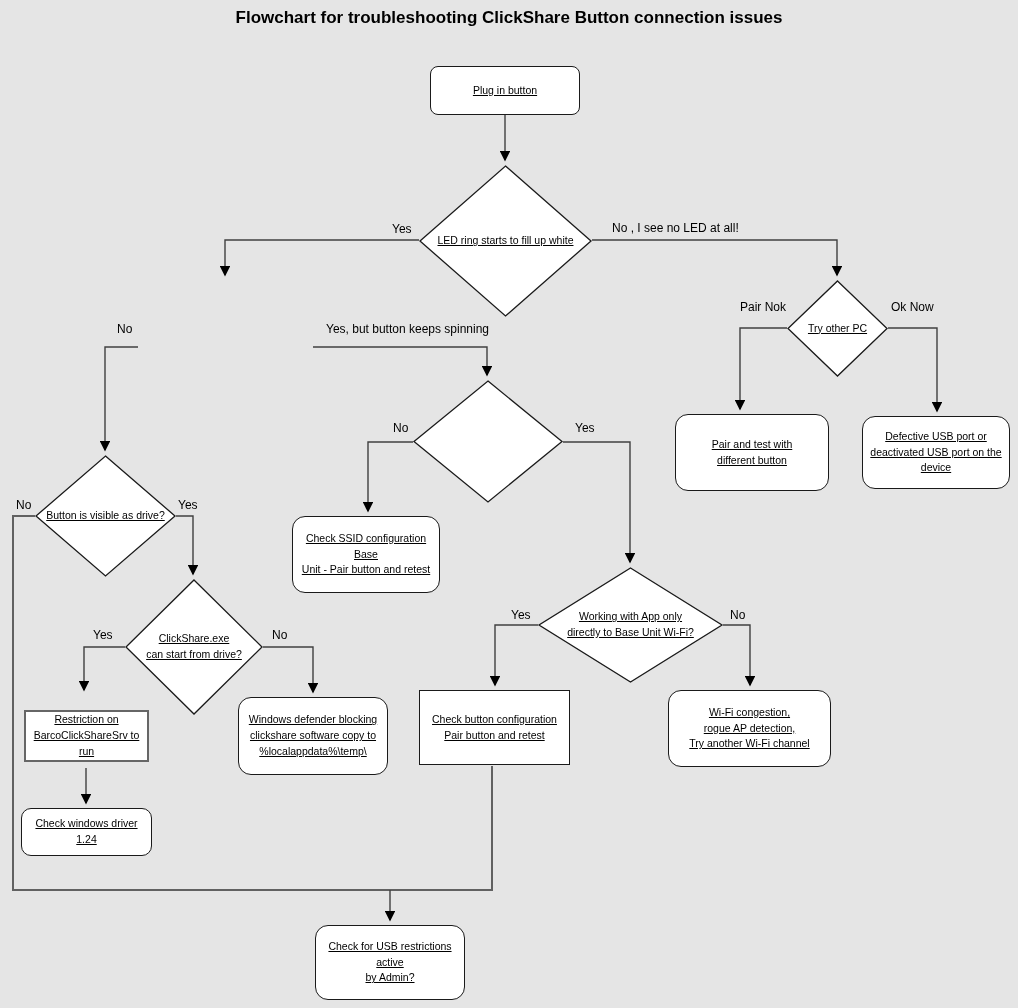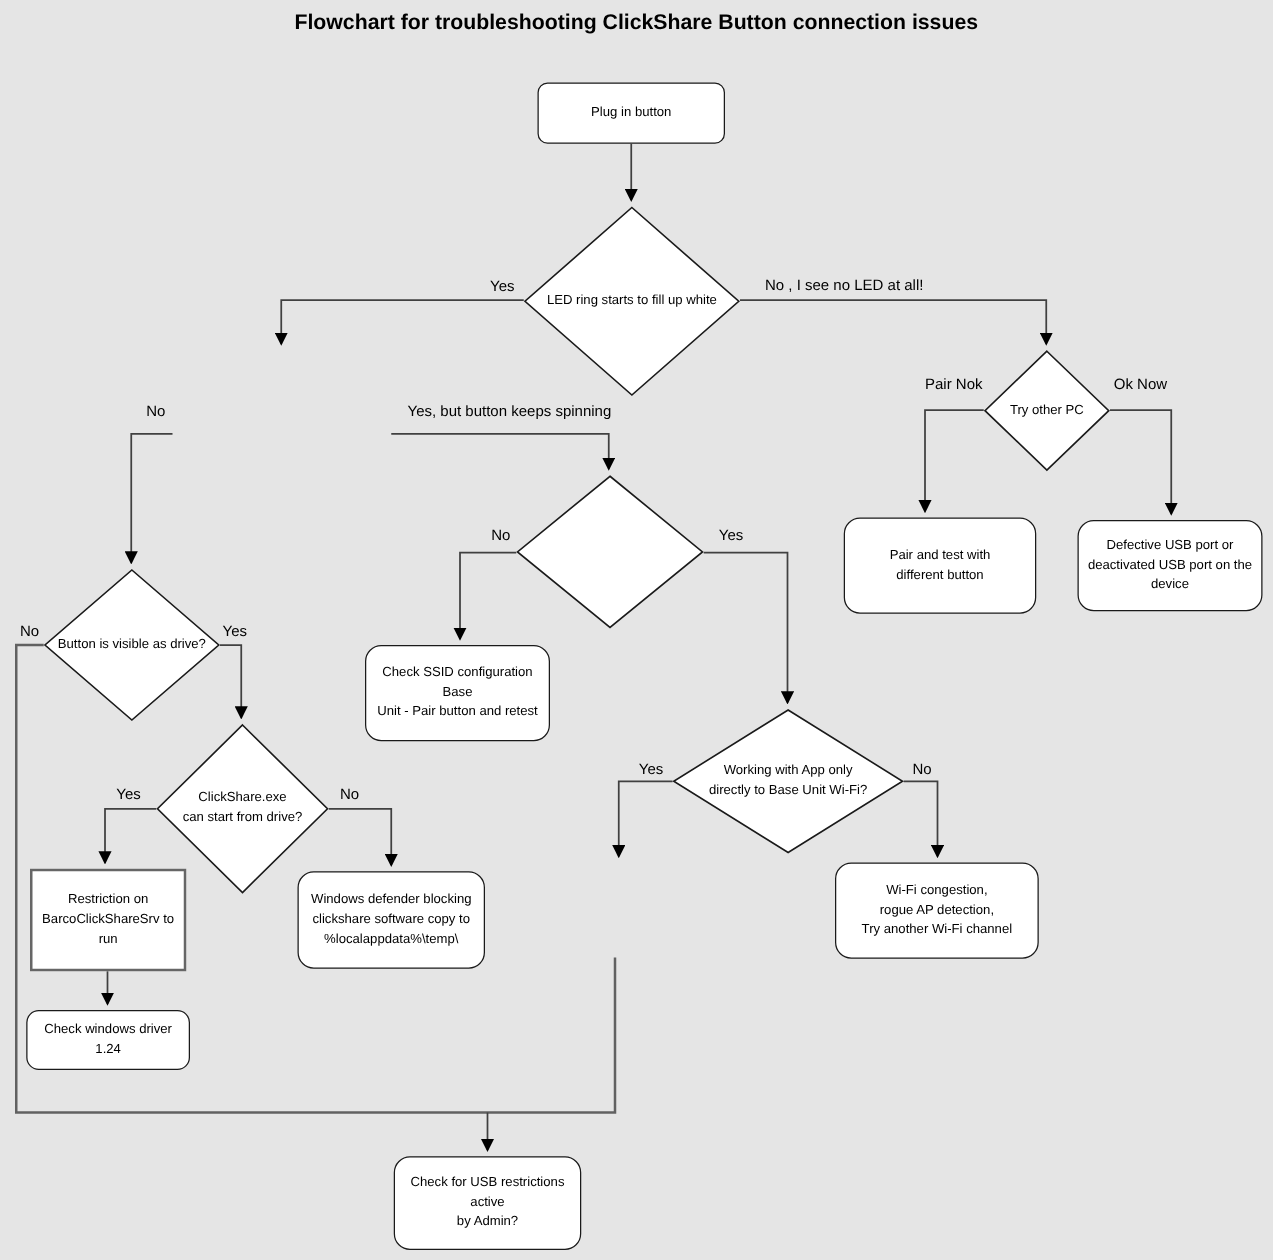--- a/index.html
+++ b/index.html
@@ -5,21 +5,21 @@
   html,body{margin:0;padding:0;background:#e5e5e5;}
   .canvas{position:relative;width:1018px;height:1008px;background:#e5e5e5;
           font-family:"Liberation Sans",sans-serif;color:#000;overflow:hidden;}
   .title{position:absolute;top:8px;left:0;width:100%;text-align:center;
          font-size:17px;font-weight:bold;}
   .edges{position:absolute;left:0;top:0;width:1018px;height:1008px;pointer-events:none;}
   .edge{fill:none;stroke:#404040;stroke-width:1.4px;}
   .edge-thick{fill:none;stroke:#616161;stroke-width:2px;}
   .node{position:absolute;display:flex;align-items:center;justify-content:center;
         text-align:center;font-size:10.5px;line-height:1.5;white-space:pre-line;
-        box-sizing:border-box;}
+        box-sizing:border-box;text-decoration:underline;}
   .box{background:#fff;border:1.3px solid #1a1a1a;}
   .rounded{border-radius:13px;}
   .r8{border-radius:8px;}
   .sharp{border-radius:0;border-width:1.5px;}
   .emph{border:2px solid #666;border-radius:0;}
   .diamond{background:transparent;border:none;}
   .diamond svg{position:absolute;left:0;top:0;width:100%;height:100%;overflow:visible;}
   .diamond polygon{fill:#fff;stroke:#1a1a1a;stroke-width:1.3;}
   .nlabel{position:relative;z-index:1;padding:0 3px;}
   .elabel{position:absolute;font-size:12px;white-space:nowrap;text-align:right;}
@@ -113,28 +113,32 @@
     <span class="nlabel">Defective USB port or
 deactivated USB port on the
 device</span>
   </div>
 
   <div class="node box rounded" style="left:292px;top:516px;width:148px;height:77px">
     <span class="nlabel">Check SSID configuration Base
 Unit - Pair button and retest</span>
   </div>
 
+  <div class="node box sharp" style="left:419px;top:690px;width:151px;height:75px">
+    <span class="nlabel">Check button configuration
+Pair button and retest</span>
+  </div>
 
   <div class="node box rounded" style="left:668px;top:690px;width:163px;height:77px">
     <span class="nlabel">Wi-Fi congestion,
 rogue AP detection,
 Try another Wi-Fi channel</span>
   </div>
 
-  <div class="node box emph" style="left:24px;top:695px;width:125px;height:82px">
+  <div class="node box emph" style="left:24px;top:710px;width:125px;height:52px">
     <span class="nlabel">Restriction on
 BarcoClickShareSrv to run</span>
   </div>
 
   <div class="node box rounded" style="left:21px;top:808px;width:131px;height:48px;border-radius:10px">
     <span class="nlabel">Check windows driver 1.24</span>
   </div>
 
   <div class="node box rounded" style="left:238px;top:697px;width:150px;height:78px">
     <span class="nlabel">Windows defender blocking

